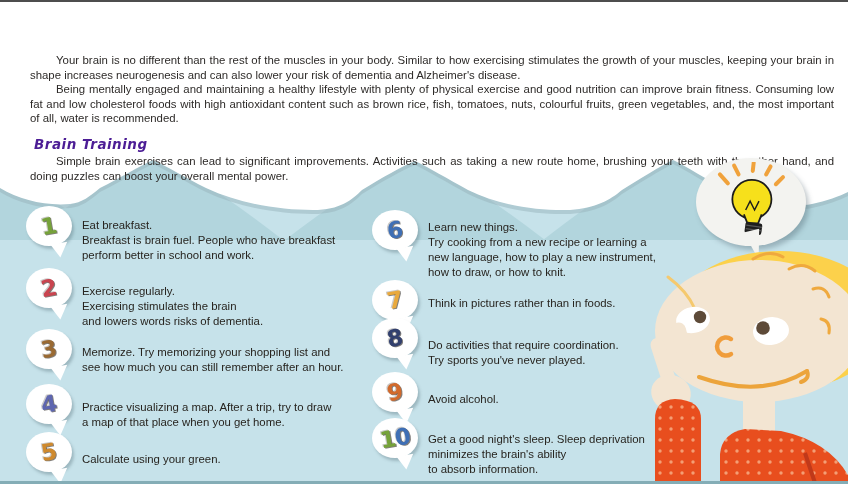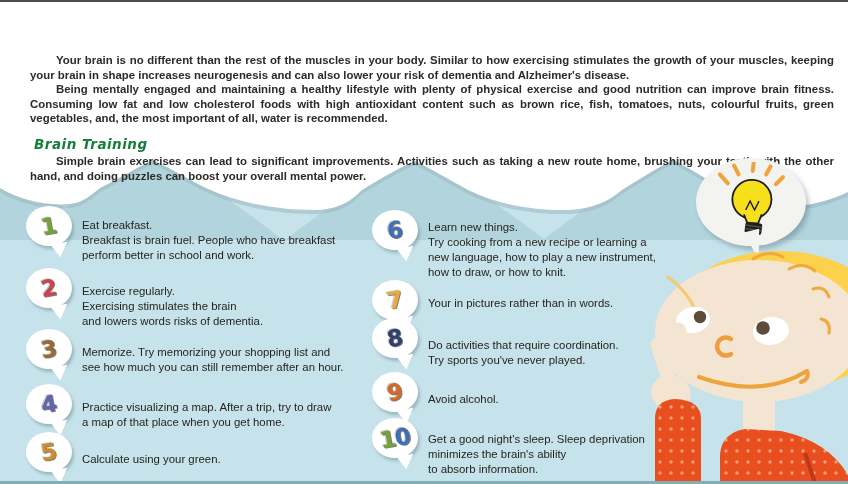--- a/index.html
+++ b/index.html
@@ -9,23 +9,23 @@
   .edge-bottom{position:absolute;left:0;bottom:0;right:0;height:3px;background:#84adb6;z-index:9;}
 
   
   .title{position:absolute;left:34px;top:6px;margin:0;z-index:3;
          font:italic 800 34px "DejaVu Sans",sans-serif;color:#28a9dc;letter-spacing:1px;
          text-shadow:3px 3px 0 #fff,-3px -3px 0 #fff,3px -3px 0 #fff,-3px 3px 0 #fff,
                      0 3px 0 #fff,3px 0 0 #fff,0 -3px 0 #fff,-3px 0 0 #fff,
                      5px 6px 4px rgba(110,110,110,.45);}
   .intro{position:absolute;left:30px;top:53px;width:804px;z-index:3;}
   .intro p{margin:0;text-indent:26px;text-align:justify;
-           font-weight:700;font-size:11.4px;line-height:14.6px;color:#2d2a28;}
+           font-weight:400;font-size:11.4px;line-height:14.6px;color:#2d2a28;}
   .sub-heading{margin:10px 0 2px 4px;
-           font:italic 800 13.5px "DejaVu Sans",sans-serif;color:#15803d;letter-spacing:.5px;}
+           font:italic 800 13.5px "DejaVu Sans",sans-serif;color:#4c1d95;letter-spacing:.5px;}
 
   
   .blue-body{position:absolute;left:0;top:150px;right:0;bottom:0;background:#c6e2ea;z-index:1;}
   .wave-svg{position:absolute;left:0;top:148px;width:848px;height:96px;z-index:2;}
 
   
   .tip{position:absolute;display:flex;gap:10px;z-index:4;}
   .badge{position:relative;width:46px;height:40px;background:#fff;border-radius:50%;
          box-shadow:2px 3px 3px rgba(80,105,115,.35);
          display:flex;align-items:center;justify-content:center;flex:none;}
@@ -129,21 +129,21 @@
       </div>
     <div class="tip-text">Learn new things.
 Try cooking from a new recipe or learning a
 new language, how to play a new instrument,
 how to draw, or how to knit.</div>
   </div>
   <div class="tip tip-6">
     <div class="badge">
         <span class="badge-num"><span style="color: rgb(233, 169, 61);">7</span></span>
       </div>
-    <div class="tip-text">Your in pictures rather than in words.</div>
+    <div class="tip-text">Think in pictures rather than in foods.</div>
   </div>
   <div class="tip tip-7">
     <div class="badge">
         <span class="badge-num"><span style="color: rgb(50, 64, 110);">8</span></span>
       </div>
     <div class="tip-text">Do activities that require coordination.
 Try sports you've never played.</div>
   </div>
   <div class="tip tip-8">
     <div class="badge">

